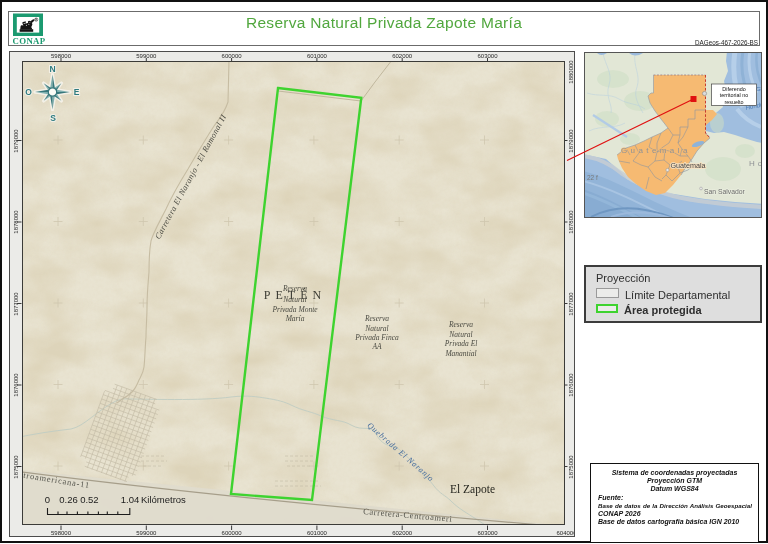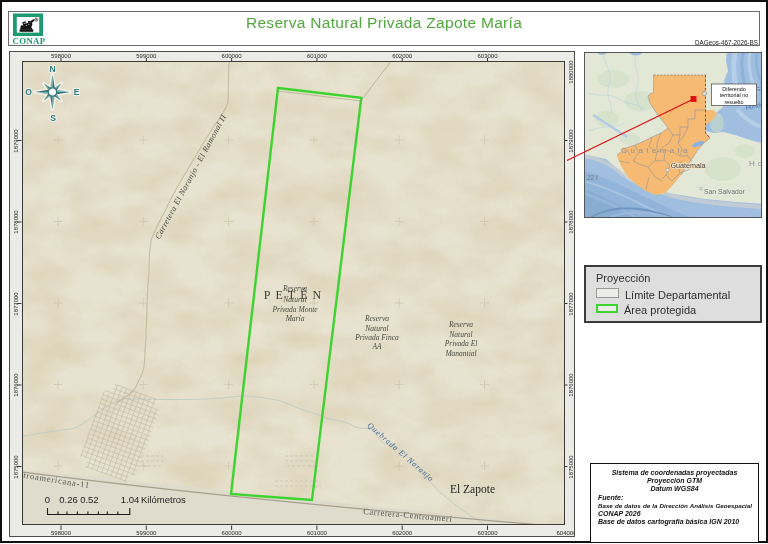--- a/index.html
+++ b/index.html
@@ -343,21 +343,21 @@
 </div>
 
 <svg style="position:absolute;left:555px;top:90px;pointer-events:none;" width="150" height="80" viewBox="0 0 150 80">
   <line x1="12" y1="70.5" x2="138.5" y2="9" stroke="#e01010" stroke-width="1.2"></line>
   <rect x="135.5" y="6" width="6" height="6" fill="#e01010"></rect>
 </svg>
 
 <div class="legend">
   <div class="lt">Proyección</div>
   <div class="lrow" style="top:21px;"><span class="sw" style="background:#ececea;border:1px solid #9a9a9a;"></span>Límite Departamental</div>
-  <div class="lrow" style="top:37px;"><span class="sw" style="background:#ececea;border:2.5px solid #3ed32f;width:18px;height:5px;"></span>Área protegida</div>
+  <div class="lrow" style="top:37px;font-weight:bold;"><span class="sw" style="background:#ececea;border:2.5px solid #3ed32f;width:18px;height:5px;"></span>Área protegida</div>
 </div>
 
 <div class="credits">
   <div class="c">Sistema de coordenadas proyectadas</div>
   <div class="c">Proyección GTM</div>
   <div class="c">Datum WGS84</div>
   <div class="l">Fuente:</div>
   <div class="l" style="text-align:justify;text-align-last:justify;font-size:6.2px;">Base de datos de la Dirección Análisis Geoespacial</div>
   <div class="l">CONAP 2026</div>
   <div class="l">Base de datos cartografía básica IGN 2010</div>

